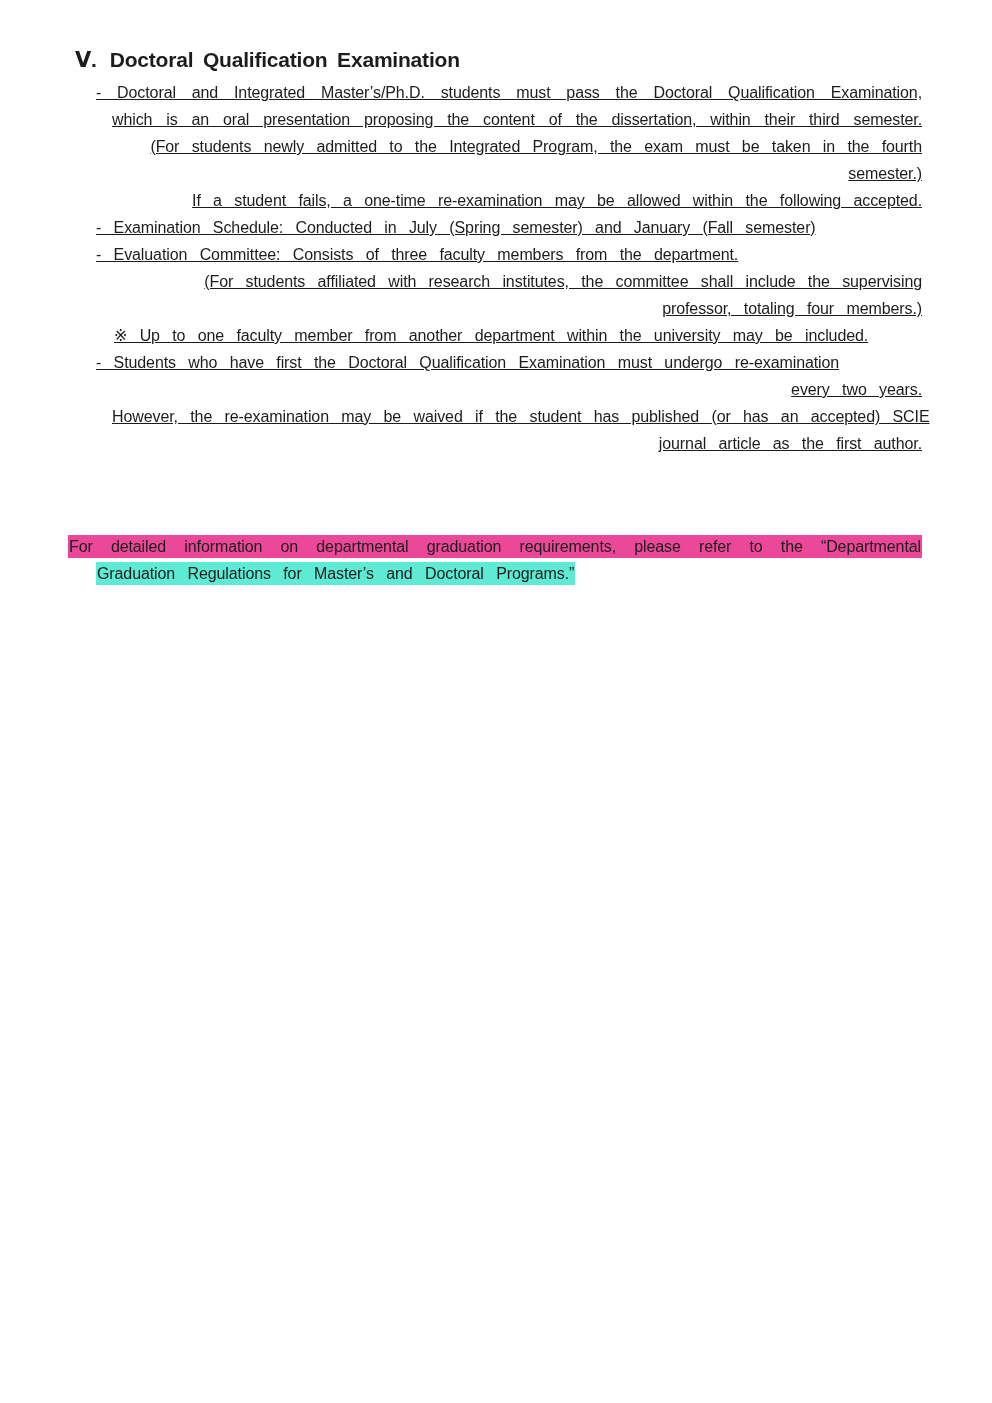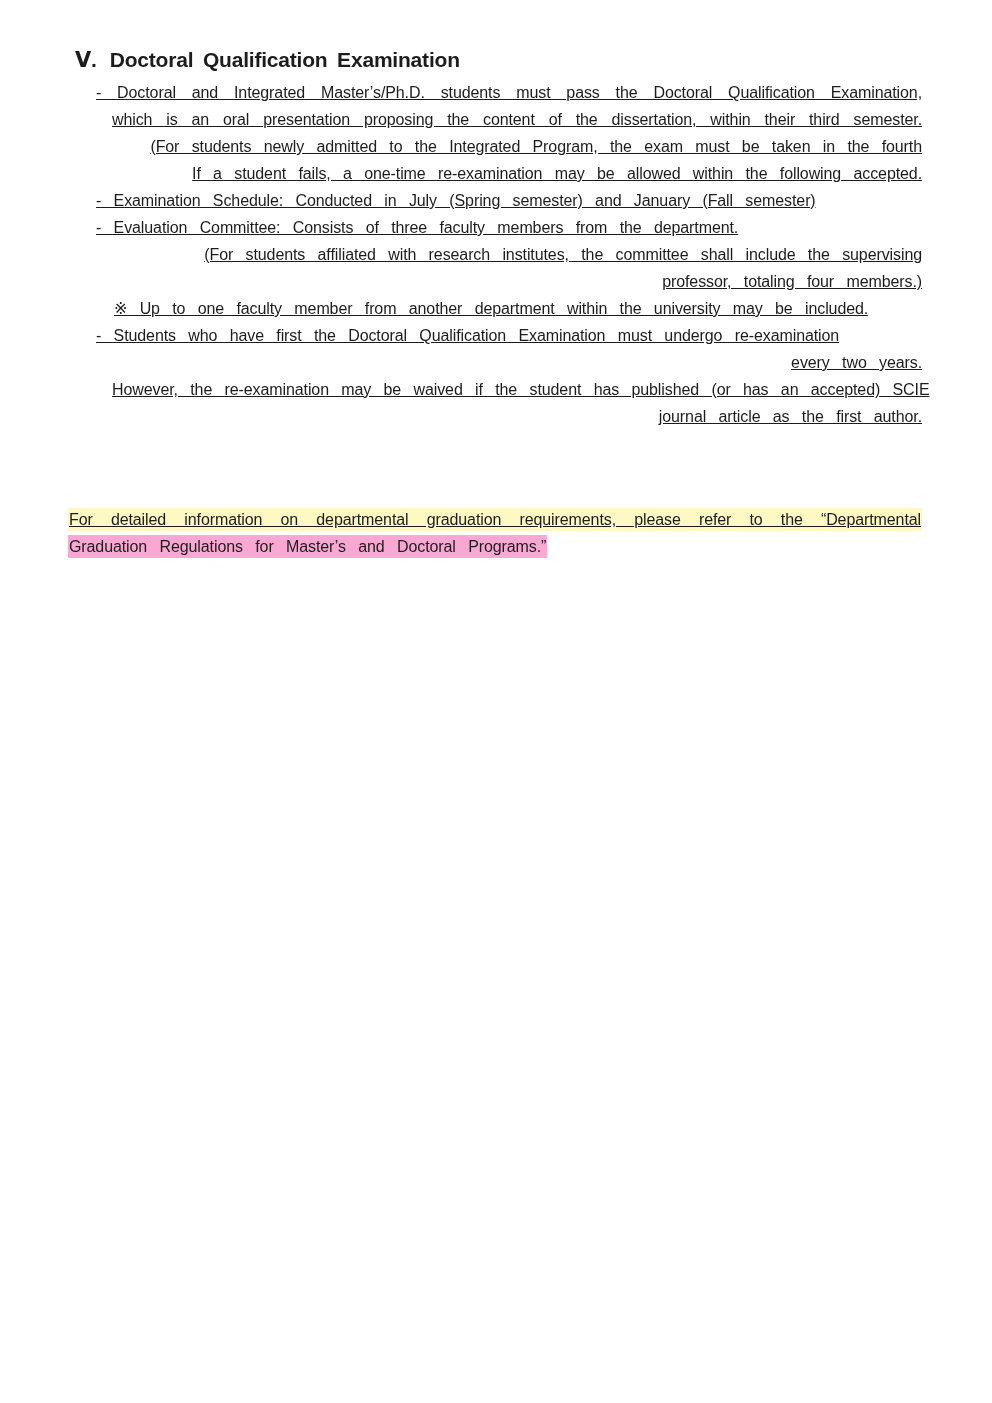--- a/index.html
+++ b/index.html
@@ -58,30 +58,31 @@
 <div class="page">
 
   <div class="heading">
     <span class="hnum">Ⅴ.</span><span class="htitle">Doctoral Qualification Examination</span>
   </div>
 
   <div class="body-block">
     <p class="ln dash j">- Doctoral and Integrated Master’s/Ph.D. students must pass the Doctoral Qualification Examination,</p>
     <p class="ln cont j">which is an oral presentation proposing the content of the dissertation, within their third semester.</p>
     <p class="ln cont">(For students newly admitted to the Integrated Program, the exam must be taken in the fourth</p>
+    <p class="ln cont">semester.)</p>
     <p class="ln cont">If a student fails, a one-time re-examination may be allowed within the following accepted.</p>
     <p class="ln dash">- Examination Schedule: Conducted in July (Spring semester) and January (Fall semester)</p>
     <p class="ln dash">- Evaluation Committee: Consists of three faculty members from the department.</p>
     <p class="ln cont">(For students affiliated with research institutes, the committee shall include the supervising</p>
     <p class="ln cont">professor, totaling four members.)</p>
     <p class="ln cont2">※ Up to one faculty member from another department within the university may be included.</p>
     <p class="ln dash">- Students who have first the Doctoral Qualification Examination must undergo re-examination</p>
     <p class="ln cont">every two years.</p>
     <p class="ln cont">However, the re-examination may be waived if the student has published (or has an accepted) SCIE</p>
     <p class="ln cont">journal article as the first author.</p>
   </div>
 
   <div class="note-block">
-    <p class="ln j"><span class="hl" style="background-color: #fef9c3; text-decoration: underline;">For detailed information on departmental graduation requirements, please refer to the “Departmental</span></p>
-    <p class="ln"><span class="hl" style="background-color: #f9a8d4;">Graduation Regulations for Master’s and Doctoral Programs.”</span></p>
+    <p class="ln j"><span class="hl" style="background-color: #ec4899;">For detailed information on departmental graduation requirements, please refer to the “Departmental</span></p>
+    <p class="ln"><span class="hl" style="background-color: #5eead4; margin-left: 28px;">Graduation Regulations for Master’s and Doctoral Programs.”</span></p>
   </div>
 
 </div>
 
 </body></html>

